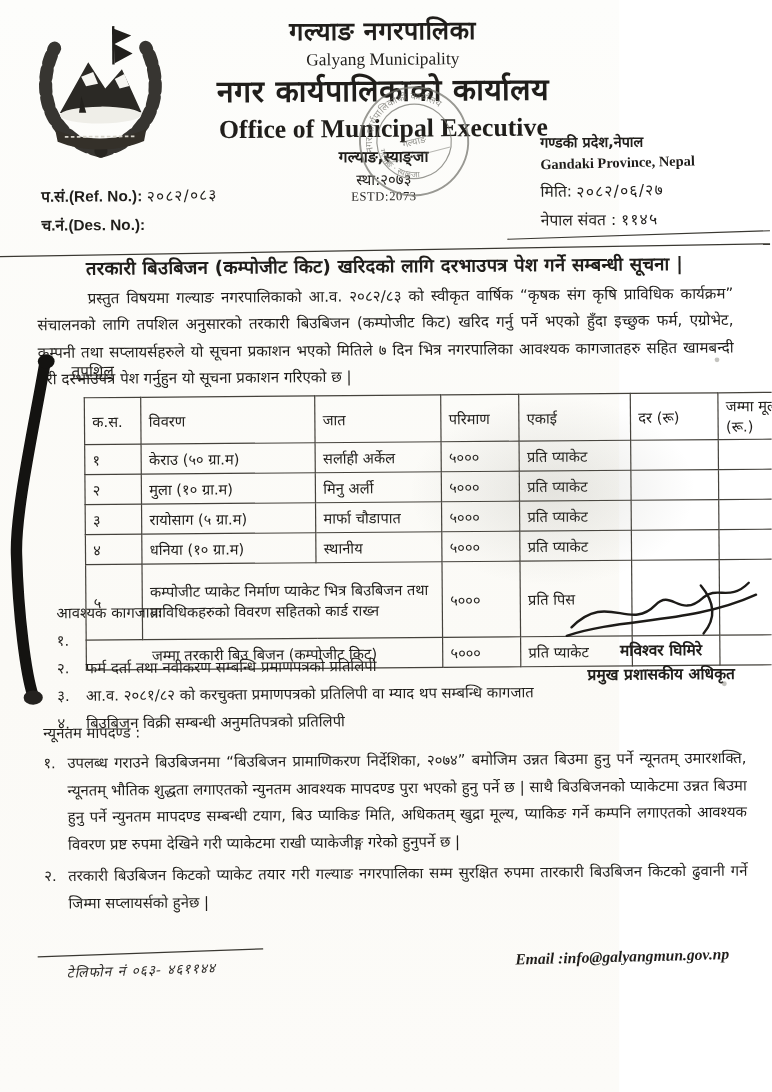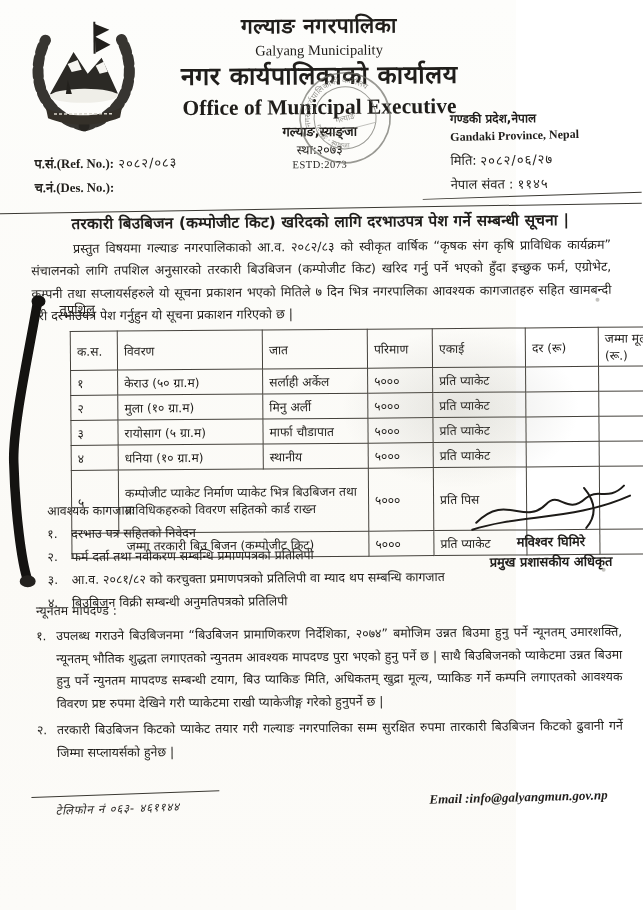--- a/index.html
+++ b/index.html
@@ -20,21 +20,21 @@
   .center-head{left:0;top:14px;width:643px;text-align:center;line-height:1.15;}
   .muni-np{font-size:21px;font-weight:bold;letter-spacing:.5px;}
   .muni-en{font-family:"Liberation Serif",serif;font-size:14.5px;margin-top:4px;}
   .office-np{font-size:25px;font-weight:bold;margin-top:3px;letter-spacing:.5px;}
   .office-en{font-family:"Liberation Serif",serif;font-size:21.5px;font-weight:bold;margin-top:4px;}
   .addr-np{font-size:13px;font-weight:bold;margin-top:6px;}
   .estd-np{font-size:12.5px;margin-top:3px;}
   .estd-en{font-family:"Liberation Serif",serif;font-size:10.5px;margin-top:1px;letter-spacing:.5px;}
   .stamp{left:299px;top:70px;width:96px;height:96px;opacity:.72;transform:rotate(-14deg);}
   .ref-block{left:36px;top:150px;font-size:12.8px;line-height:1.8;}
-  .ref-block b{font-family:Liberation Serif, serif;text-align:right;}
+  .ref-block b{font-family:Liberation Sans, sans-serif;text-align:right;}
   .hand{font-weight:500;display:inline-block;transform:rotate(-1.2deg);letter-spacing:1px;}
   .right-block{left:452px;top:112px;font-size:12px;line-height:1.45;}
   .prov-np{font-weight:bold;}
   .prov-en{font-family:"Liberation Serif",serif;font-weight:bold;transform:rotate(-1deg);display:inline-block;}
   .date-line{font-size:13px;margin-top:6px;}
   .sambat-line{font-size:13px;margin-top:5px;}
   .line{border-top:1.6px solid #3a3832;height:0;}
   .sambat-underline{left:424px;top:197px;width:219px;transform:rotate(-1.4deg);}
   .main-divider{left:0;top:208px;width:643px;transform:rotate(-0.5deg);border-top-width:1.4px;}
   
@@ -222,21 +222,20 @@
           <td></td>
         </tr>
       </tbody>
         </table>
     </div>
 
     <div class="abs docs">
       <div class="hd">आवश्यक कागजातः</div>
       <div class="ditem">
         <span class="n">१.</span>
-        <span>दरभाउ पत्र सहितको निवेदन</span>
       </div>
       <div class="ditem">
         <span class="n">२.</span>
         <span>फर्म दर्ता तथा नवीकरण सम्बन्धि प्रमाणपत्रको प्रतिलिपी</span>
       </div>
       <div class="ditem">
         <span class="n">३.</span>
         <span>आ.व. २०८१/८२ को करचुक्ता प्रमाणपत्रको प्रतिलिपी वा म्याद थप सम्बन्धि कागजात</span>
       </div>
       <div class="ditem">

